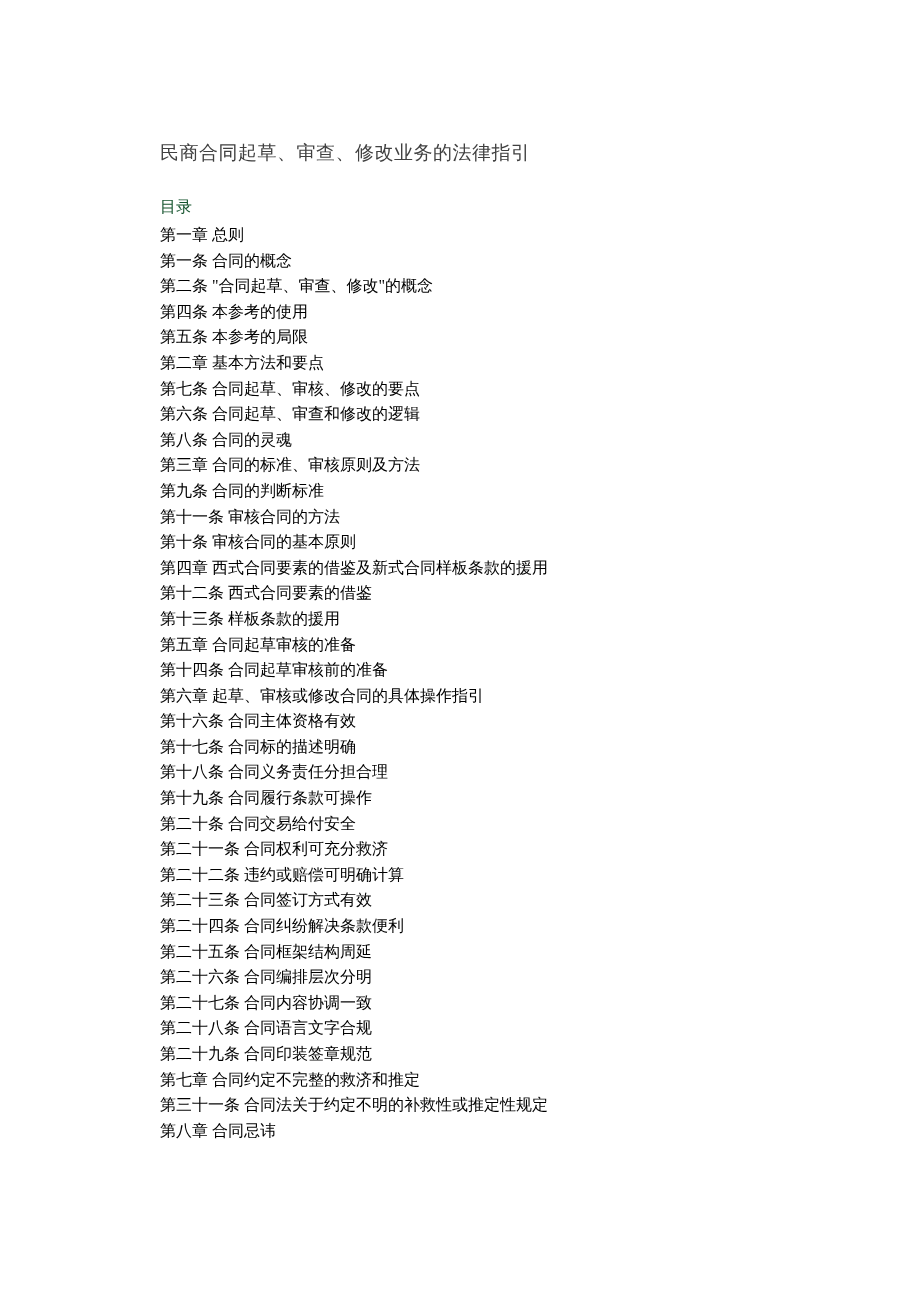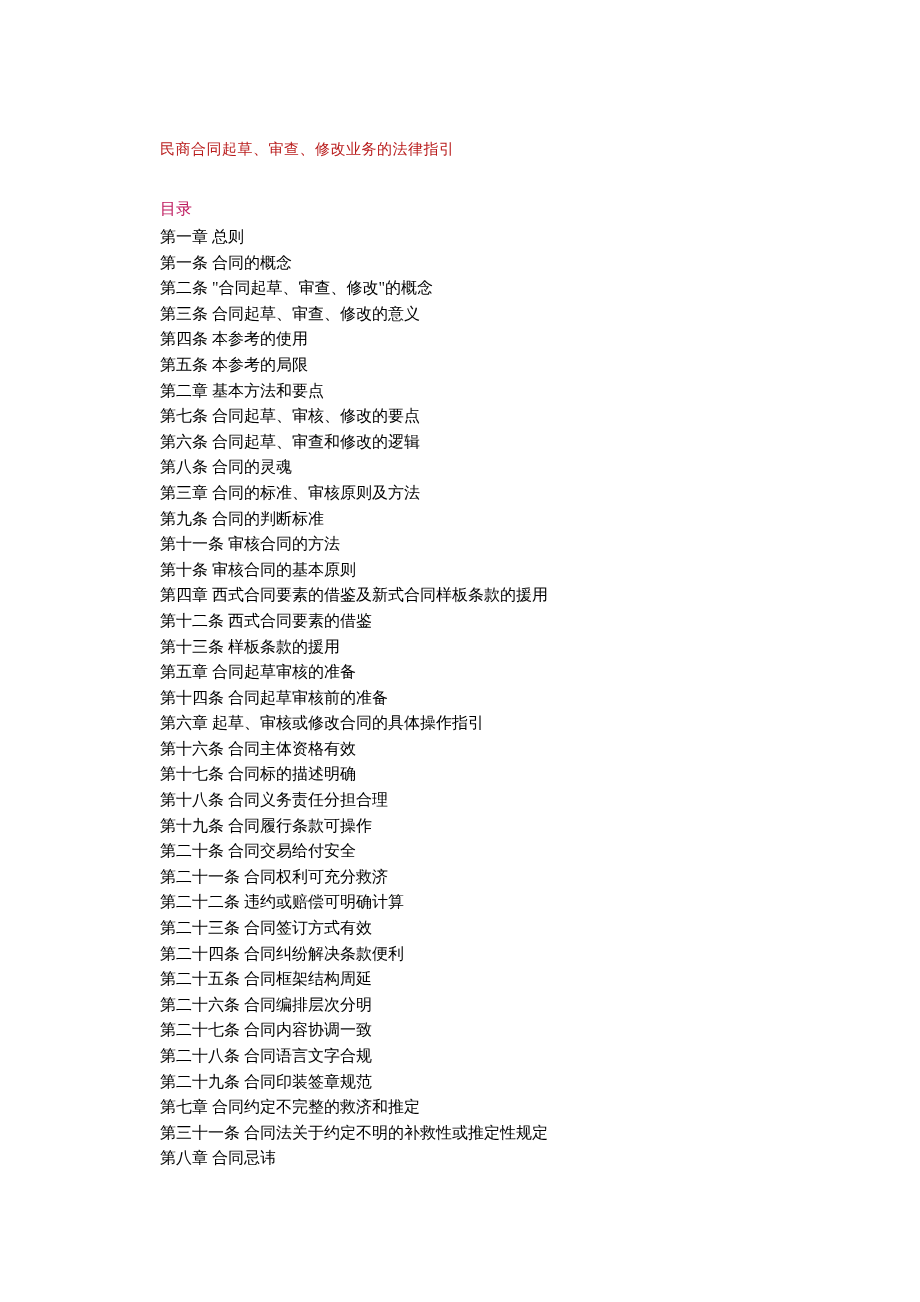--- a/index.html
+++ b/index.html
@@ -7,48 +7,47 @@
     padding: 0;
     background: #ffffff;
     font-family: "SimSun", "宋体", serif;
     width: 920px;
   }
   .page {
     padding: 140px 160px 60px 160px;
     width: 600px;
   }
   .title {
-    font-size: 15px;
-    color: #b91c1c;
-    margin-bottom: 40px;
+    font-size: 19px;
+    color: #404040;
+    margin-bottom: 31px;
     letter-spacing: 0.5px;
   }
   .toc-label {
     font-size: 16px;
-    color: #be185d;
+    color: #14532d;
     margin-bottom: 4px;
   }
   .toc-line {
     font-size: 16px;
     color: #000;
     line-height: 1.6;
     white-space: nowrap;
   }
 </style>
 </head>
 <body>
 
 <div class="page">
   <div class="title">民商合同起草、审查、修改业务的法律指引</div>
   <div class="toc-label">目录</div>
   <div id="toc-container">
       <div class="toc-line">第一章  总则</div>
       <div class="toc-line">第一条  合同的概念</div>
       <div class="toc-line">第二条  "合同起草、审查、修改"的概念</div>
-      <div class="toc-line">第三条  合同起草、审查、修改的意义</div>
       <div class="toc-line">第四条  本参考的使用</div>
       <div class="toc-line">第五条  本参考的局限</div>
       <div class="toc-line">第二章  基本方法和要点</div>
       <div class="toc-line">第七条  合同起草、审核、修改的要点</div>
       <div class="toc-line">第六条  合同起草、审查和修改的逻辑</div>
       <div class="toc-line">第八条  合同的灵魂</div>
       <div class="toc-line">第三章  合同的标准、审核原则及方法</div>
       <div class="toc-line">第九条  合同的判断标准</div>
       <div class="toc-line">第十一条  审核合同的方法</div>
       <div class="toc-line">第十条  审核合同的基本原则</div>

